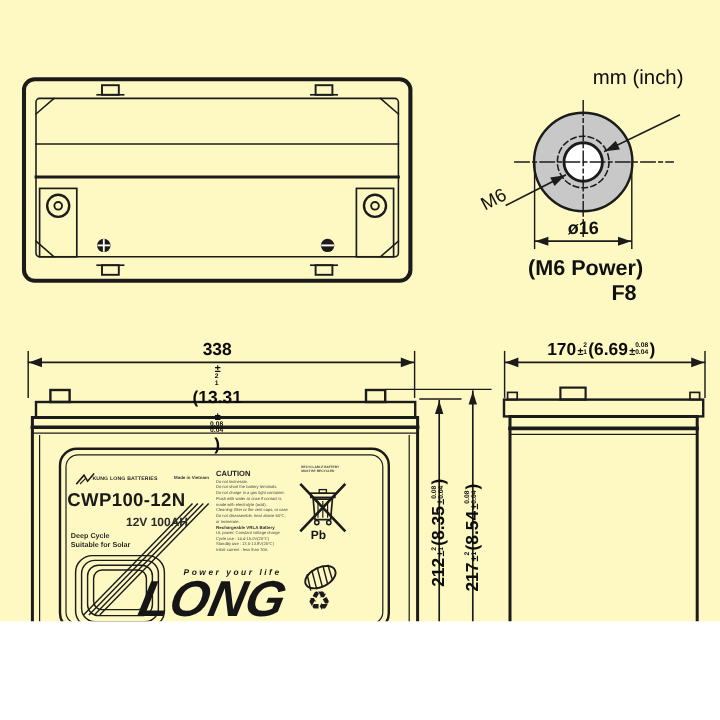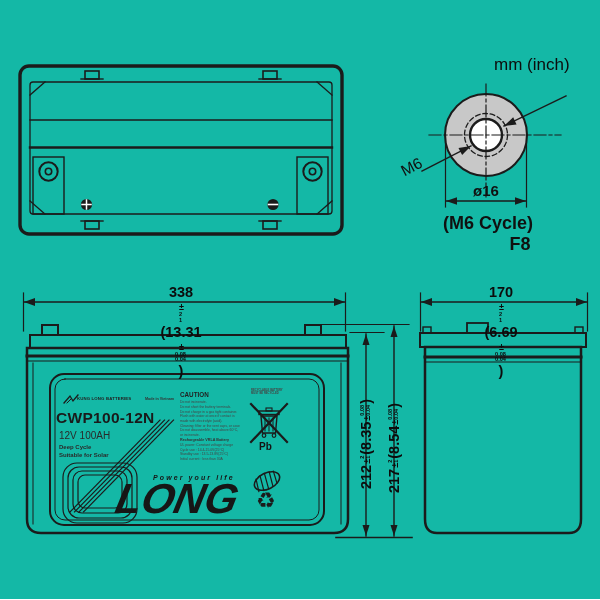--- a/index.html
+++ b/index.html
@@ -1,16 +1,16 @@
 <!DOCTYPE html>
 <html><head>
 <meta charset="utf-8">
 <style>
   html,body{margin:0;padding:0;background:#fff;}
-  .canvas{position:relative;width:600px;height:599px;background:#14b8a6;overflow:hidden;
+  .canvas{position:relative;width:600px;height:518px;background:#fef9c3;overflow:hidden;
           font-family:"Liberation Sans", sans-serif;color:#101010;}
   .art{position:absolute;left:0;top:0;}
   .txt{position:absolute;white-space:nowrap;}
   
   .dim-text{position:absolute;display:flex;align-items:center;white-space:nowrap;
             font-weight:bold;font-size:14.5px;color:#0c0c0c;transform:translateX(-50%);}
   .dim-text.vert{transform:translate(-50%,-50%) rotate(-90deg);}
   .dim-text .pm{font-size:9px;font-weight:bold;margin:2px 0 0 1px;}
   .tol{display:inline-flex;flex-direction:column;justify-content:center;
        font-size:5.6px;line-height:5.8px;font-weight:bold;margin:0 1px 0 0;}
@@ -18,21 +18,21 @@
   
   .units{font-size:17px;color:#0c0c0c;}
   .m6-label{font-size:15.5px;transform:rotate(-28deg);}
   .dia-label{font-size:15px;font-weight:600;transform:translateX(-50%);text-align:center;}
   .bolt-label,.f8-label{font-size:18px;font-weight:bold;transform:translateX(-50%);}
   
   .scaled{transform:scale(0.5);transform-origin:0 0;}
   .brand{font-size:8.6px;font-weight:bold;letter-spacing:.3px;color:#222;}
   .madein{font-size:7.4px;font-weight:600;color:#333;}
   .model{font-size:15.5px;font-weight:bold;letter-spacing:.3px;color:#1a1a1a;}
-  .rating{font-size:10px;font-weight:normal;color:#2a2a2a;}
+  .rating{font-size:10px;font-weight:bold;color:#2a2a2a;margin-left:46px;}
   .type-line{font-size:6px;font-weight:bold;color:#2a2a2a;}
   .caution-title{font-size:12.6px;font-weight:bold;color:#222;margin-bottom:3px;}
   .caution-line{font-size:6.8px;line-height:9.4px;color:#444;}
   .vrla{font-size:7.4px;line-height:10px;font-weight:bold;color:#333;}
   .recycle-note{font-size:5.4px;line-height:7px;font-weight:bold;color:#444;}
   .pb{font-size:10px;font-weight:bold;color:#141414;}
   .tagline{font-size:7px;font-weight:bold;font-style:italic;letter-spacing:2.1px;color:#161616;}
   .long-logo{font-size:42px;line-height:1;font-weight:bold;font-style:italic;
              letter-spacing:0px;color:#161616;transform:skewX(-12deg);transform-origin:left bottom;}
   .recycle-glyph{font-size:22px;color:#1b1b1b;}
@@ -196,40 +196,40 @@
       <line x1="394" y1="326" x2="394" y2="536" stroke-width="1.4"></line>
       <polygon points="394,326 390.5,337 397.5,337" fill="#1b1b1b" stroke="none"></polygon>
       <polygon points="394,536 390.5,525 397.5,525" fill="#1b1b1b" stroke="none"></polygon>
     </g>
   </svg>
 
   <div class="txt units" style="left:494px;top:55px;">mm (inch)</div>
 
   <div class="txt m6-label" style="left:401px;top:158px;">M6</div>
   <div class="txt dia-label" style="left:486px;top:182px;">ø16</div>
-  <div class="txt bolt-label" style="left:488px;top:213px;">(M6 Cycle)</div>
+  <div class="txt bolt-label" style="left:488px;top:213px;">(M6 Power)</div>
   <div class="txt f8-label" style="left:488px;top:234px;margin-left:32px;">F8</div>
 
   <div class="dim-text" style="left:181px;top:284px;flex-direction:column;">
     <span>338</span>
       <span class="pm">±</span>
       <span class="tol">
         <i>2</i>
         <i>1</i>
       </span>
       <span>(13.31</span>
       <span class="pm">±</span>
       <span class="tol">
         <i>0.08</i>
         <i>0.04</i>
       </span>
       <span>)</span>
   </div>
 
-  <div class="dim-text" style="left:501px;top:284px;flex-direction:column;">
+  <div class="dim-text" style="left:501px;top:284px;">
     <span>170</span>
       <span class="pm">±</span>
       <span class="tol">
         <i>2</i>
         <i>1</i>
       </span>
       <span>(6.69</span>
       <span class="pm">±</span>
       <span class="tol">
         <i>0.08</i>

